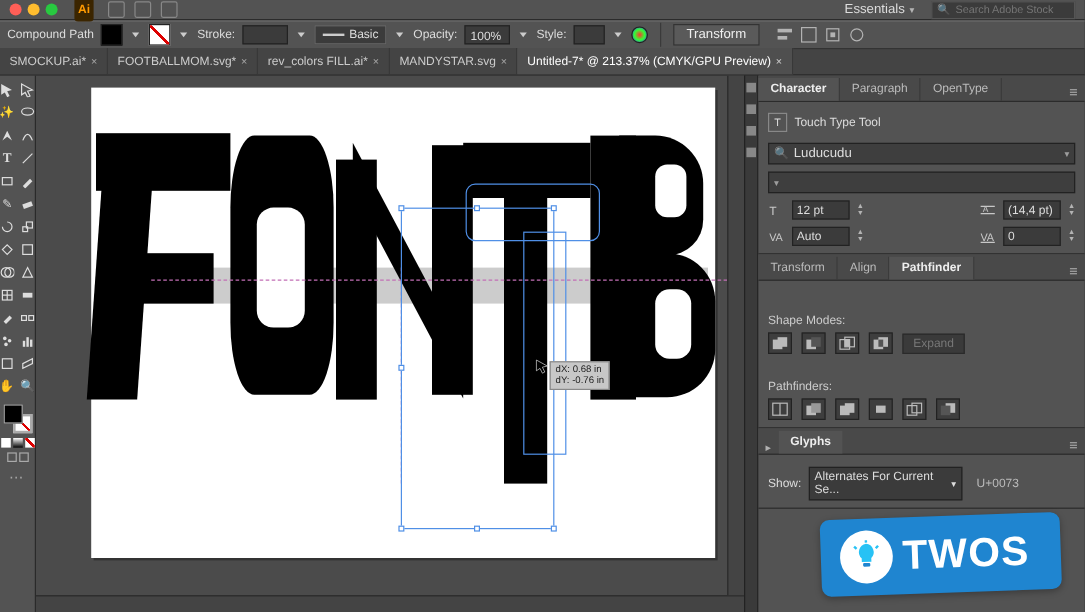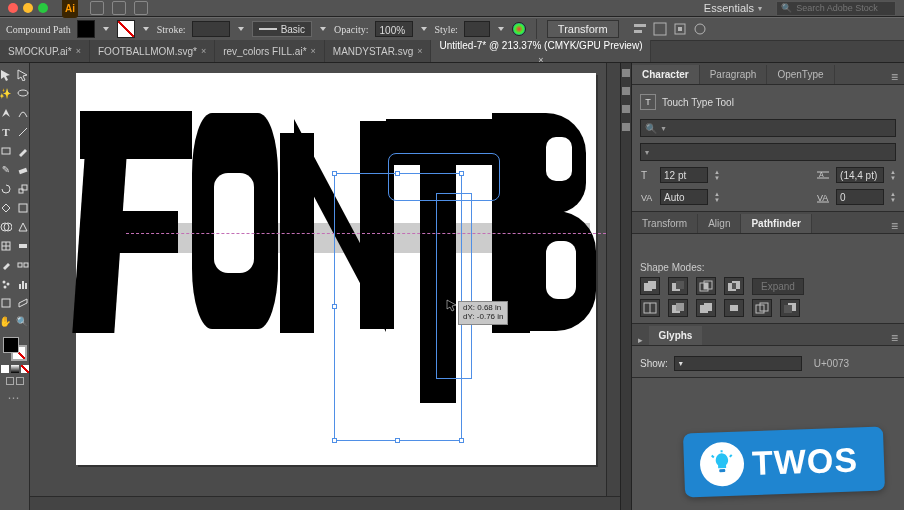--- a/index.html
+++ b/index.html
@@ -15,42 +15,42 @@
 .appbar .box { width:14px; height:14px; border:1px solid #888; border-radius:2px; }
 .appbar .spacer{flex:1;}
 .essentials { display:flex; align-items:center; gap:4px; color:#ddd; font-size:11px; margin-right:8px;}
 .essentials .chev { font-size:8px; opacity:.7;}
 .searchbox { background:#3b3b3b; border:1px solid #555; height:15px; width:120px; padding:0 4px; display:flex; align-items:center; gap:4px;}
 .searchbox input{ background:transparent; border:none; color:#bbb; font-size:9px; width:100%; outline:none;}
 .searchbox .mag{ font-size:9px; opacity:.6;}
 
 
 .controlbar { height:24px; background:#535353; border-top:1px solid #6a6a6a; border-bottom:1px solid #333; display:flex; align-items:center; padding:0 6px; gap:6px;}
-.lbl { color:#ddd; font-size:10px; white-space:nowrap;font-family:Liberation Serif, serif;}
+.lbl { color:#ddd; font-size:10px; white-space:nowrap;}
 .swatch { width:18px; height:18px; border:1px solid #222;}
 .swatch.black{background:#000;}
 .swatch.none{background:#fff; position:relative;}
 .swatch.none:after{content:""; position:absolute; inset:0; background:linear-gradient(to top right, transparent 45%, #d00 45%, #d00 55%, transparent 55%);}
 .drop{ width:10px; height:18px; display:flex; align-items:center; justify-content:center;}
 .drop:after{content:""; border-left:3px solid transparent;border-right:3px solid transparent;border-top:4px solid #ccc;}
 .field { background:#3b3b3b; border:1px solid #222; height:16px; padding:0 4px; display:flex; align-items:flex-end;}
 .field input{background:transparent;border:none;color:#ddd;font-size:10px;width:28px;outline:none;}
 .basicbtn { background:#3b3b3b; border:1px solid #666; height:16px; padding:0 6px; display:flex; align-items:center; gap:4px;}
 .basicbtn .dash{width:18px;height:0;border-top:2px solid #ccc;}
 .controlbar .bigdrop{width:26px;height:16px;background:#3b3b3b;border:1px solid #222;justify-content:center;display:flex;align-items:center;}
 .divider{width:1px;height:20px;background:#3a3a3a;margin:0 4px;}
 .transformbtn{background:#5a5a5a;border:1px solid #333;padding:2px 10px;font-size:11px;color:#eee;}
 .iconrow{display:flex;gap:6px;margin-left:8px;}
 .iconrow .ic{width:14px;height:14px;opacity:.8;}
 
 
 .tabsbar{height:22px;background:#444;display:flex;align-items:flex-end;border-bottom:1px solid #222;}
 .tab{height:22px;padding:0 8px;display:flex;align-items:center;gap:4px;background:#444;color:#ccc;font-size:10px;border-right:1px solid #383838;}
 .tab .close{font-size:9px;opacity:.7;}
-.tab.active{background:#4f4f4f;color:#fff;font-weight:500;flex-direction:column;}
+.tab.active{background:#4f4f4f;color:#fff;font-weight:500;}
 .tabsbar .flex{flex:1;}
 
 
 .main{display:flex;height:calc(510px - 17px - 24px - 22px);}
 .toolbar{width:30px;background:#535353;border-right:1px solid #2a2a2a;display:flex;flex-direction:column;align-items:center;padding-top:2px;}
 .toolbar .tool{width:13px;height:13px;margin:3px 0;display:flex;align-items:center;justify-content:center;}
 .toolbar .trow{display:flex;gap:2px;}
 .toolbar .trow .tool{margin:3px 1px;}
 .fillstroke{width:24px;height:24px;position:relative;margin-top:6px;}
 .fillstroke .fg{position:absolute;left:0;top:0;width:16px;height:16px;background:#000;border:1px solid #aaa;}
@@ -482,20 +482,21 @@
       <div class="pt">OpenType</div>
       <div class="menu">≡</div>
     </div>
     <div class="panel">
       <div class="touchtool">
         <div class="ic">T</div>
         <span>Touch Type Tool</span>
       </div>
       <div class="selwide">
         <span class="mag">🔍</span>
+        <span class="txt">Luducudu</span>
         <span class="ar">▾</span>
       </div>
       <div class="selwide">
         <span class="ar">▾</span>
       </div>
       <div class="rowflex">
         <div class="charic">
             <svg width="14" height="12">
               <text x="0" y="10" font-size="10" fill="#ddd">T</text>
             </svg>
@@ -583,20 +584,21 @@
           </div>
         <div class="pfbtn">
             <svg width="14" height="12">
               <rect x="1" y="3" width="8" height="8" fill="#bbb"></rect>
               <rect x="5" y="1" width="8" height="8" fill="#bbb"></rect>
               <rect x="5" y="3" width="4" height="6" fill="#555"></rect>
             </svg>
           </div>
         <div class="expand">Expand</div>
       </div>
+      <div class="subl">Pathfinders:</div>
       <div class="shapemodes">
         <div class="pfbtn">
             <svg width="14" height="12">
               <rect x="1" y="1" width="12" height="10" fill="none" stroke="#bbb"></rect>
               <line x1="7" y1="1" x2="7" y2="11" stroke="#bbb"></line>
             </svg>
           </div>
         <div class="pfbtn">
             <svg width="14" height="12">
               <rect x="1" y="3" width="8" height="8" fill="#bbb"></rect>
@@ -631,20 +633,21 @@
 
     <div class="ptab">
       <div class="chev">▸</div>
       <div class="pt active" style="border:none">Glyphs</div>
       <div class="menu">≡</div>
     </div>
     <div class="panel small">
       <div class="glyphshow">
         <span>Show:</span>
         <div class="sel2">
+          <span>Alternates For Current Se...</span>
           <span style="font-size:8px">▾</span>
         </div>
         <span class="unicode">U+0073</span>
       </div>
     </div>
     <div class="filler"></div>
   </div>
 </div>
 
 <div class="sticker">

